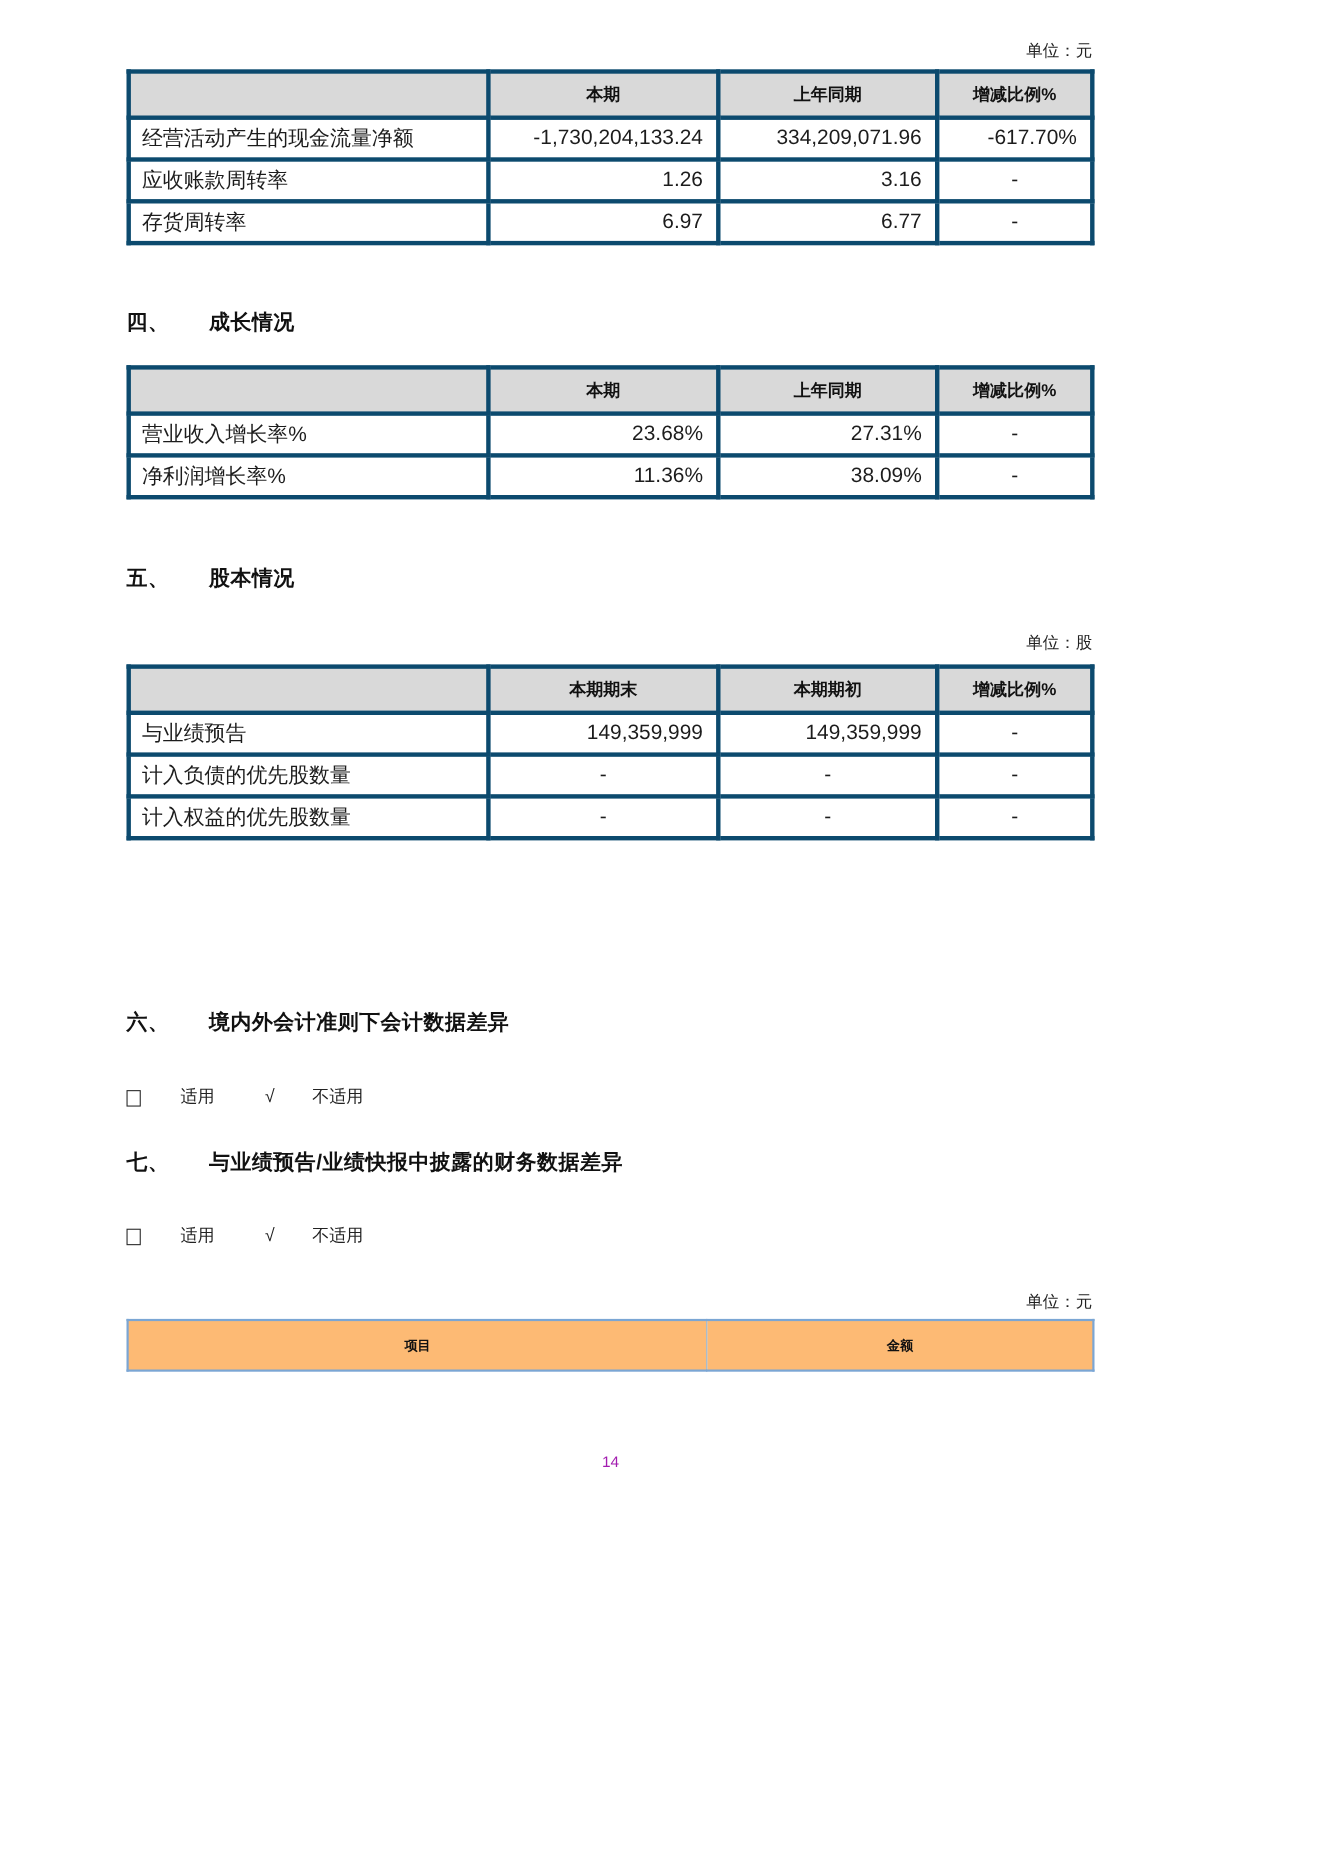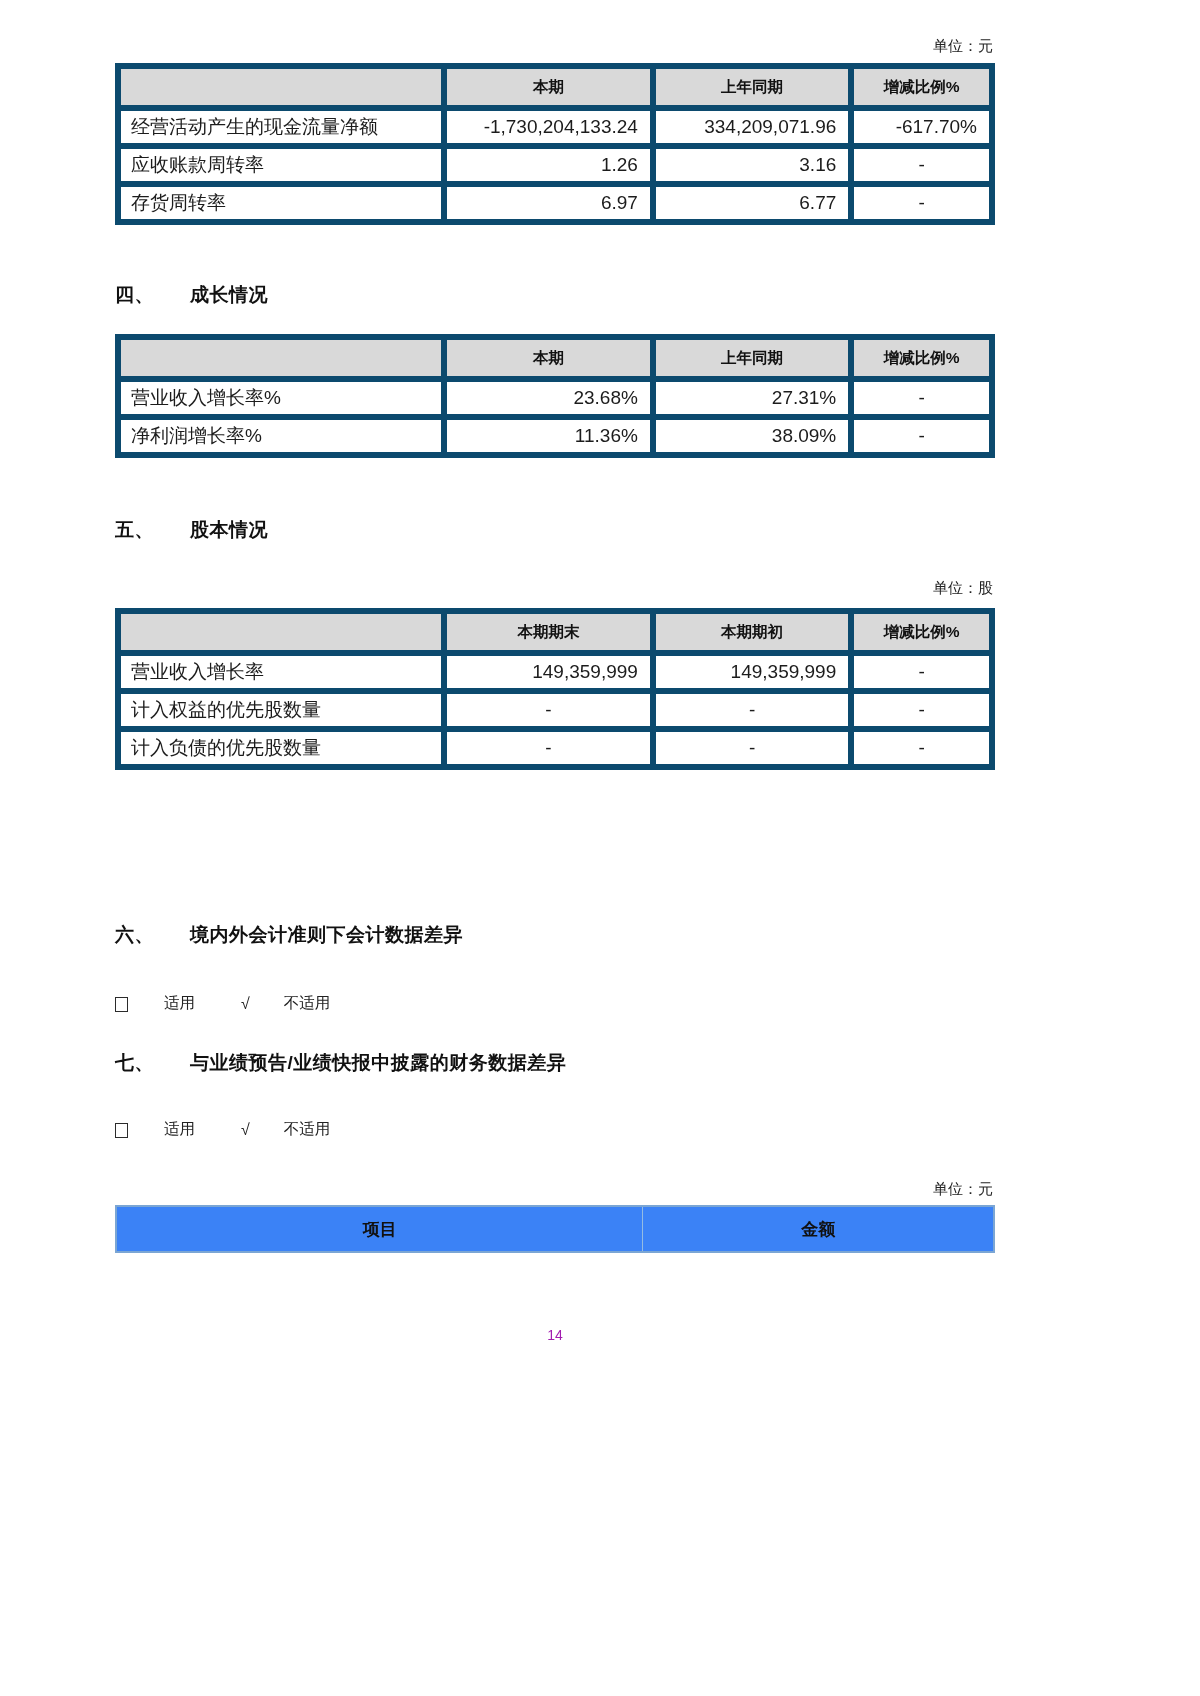--- a/index.html
+++ b/index.html
@@ -11,21 +11,21 @@
     background:#ffffff;
     padding-left:115px; padding-right:205px;
     overflow:hidden;
   }
   .sec-head { font-size:19px; font-weight:bold; color:#111; letter-spacing:0.5px; }
   .sec-num { display:inline-block; min-width:75px; }
   .unit-line { font-size:15px; text-align:right; color:#222; padding-right:2px; }
 
   table.fin-table { width:100%; border-collapse:collapse; table-layout:fixed;
                     border:2px solid #7ba6d4; }
-  table.fin-table td, table.fin-table th { border:6px solid #0c4a6e; font-weight:normal; }
+  table.fin-table td, table.fin-table th { border:4px solid #0c4a6e; font-weight:normal; }
   table.fin-table th { background:#d9d9d9; font-weight:bold; text-align:center;
                        height:42px; font-size:15.5px; color:#111; }
   table.fin-table td { height:38px; font-size:19px; color:#1c1c1c; }
   td.lbl  { text-align:left;  padding-left:10px; }
   td.num  { text-align:right; padding-right:12px; }
   td.dash { text-align:center; }
 
   .mt-h3   { margin-top:145px; }
   .mt-u1   { margin-top:37px; }
   .mt-t1   { margin-top:7px; }
@@ -43,22 +43,22 @@
   .mt-t4   { margin-top:6px; }
   .mt-pg   { margin-top:74px; }
 
   .apply-line { font-size:15.5px; color:#222; display:flex; align-items:center;gap:32px; }
   .cbox { display:inline-block; width:13px; height:15px; border:1.5px solid #2b2b2b;
           margin-right:4px; position:relative; top:1px; }
   .check-glyph { margin-left:14px; margin-right:2px; font-size:16px; }
 
   table.simple-table { width:100%; border-collapse:collapse; table-layout:fixed;
                        border:2px solid #7ba6d4; }
-  table.simple-table th { border:1px solid #94bce2; background:#3b82f6; font-weight:bold;
-                          text-align:center; height:46px; font-size:17px; color:#111; }
+  table.simple-table th { border:1px solid #94bce2; background:#fdba74; font-weight:bold;
+                          text-align:center; height:46px; font-size:12px; color:#111; }
 
   .page-num { text-align:center; font-size:14px; color:#a21caf; }
 </style>
 </head>
 <body>
 
 <div class="page">
 
 
   <div class="unit-line mt-u1">单位：元</div>
@@ -145,33 +145,33 @@
         <col style="width:16.1%">
       </colgroup>
     <tbody>
         <tr>
       <th></th>
       <th>本期期末</th>
       <th>本期期初</th>
       <th>增减比例%</th>
     </tr>
     <tr>
-      <td class="lbl">营业收入增长率</td>
+      <td class="lbl">与业绩预告</td>
       <td class="num">149,359,999</td>
       <td class="num">149,359,999</td>
       <td class="dash">-</td>
     </tr>
     <tr>
+      <td class="lbl">计入负债的优先股数量</td>
+      <td class="dash">-</td>
+      <td class="dash">-</td>
+      <td class="dash">-</td>
+    </tr>
+    <tr>
       <td class="lbl">计入权益的优先股数量</td>
-      <td class="dash">-</td>
-      <td class="dash">-</td>
-      <td class="dash">-</td>
-    </tr>
-    <tr>
-      <td class="lbl">计入负债的优先股数量</td>
       <td class="dash">-</td>
       <td class="dash">-</td>
       <td class="dash">-</td>
     </tr>
   </tbody>
     </table>
 
   <div class="sec-head mt-h6">
     <span class="sec-num">六、</span><span>境内外会计准则下会计数据差异</span>
   </div>

